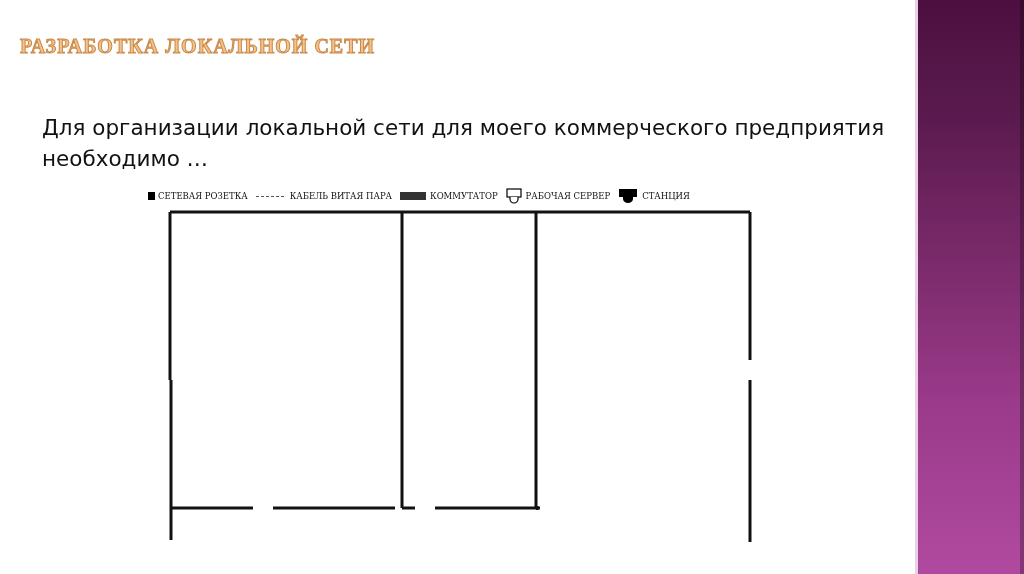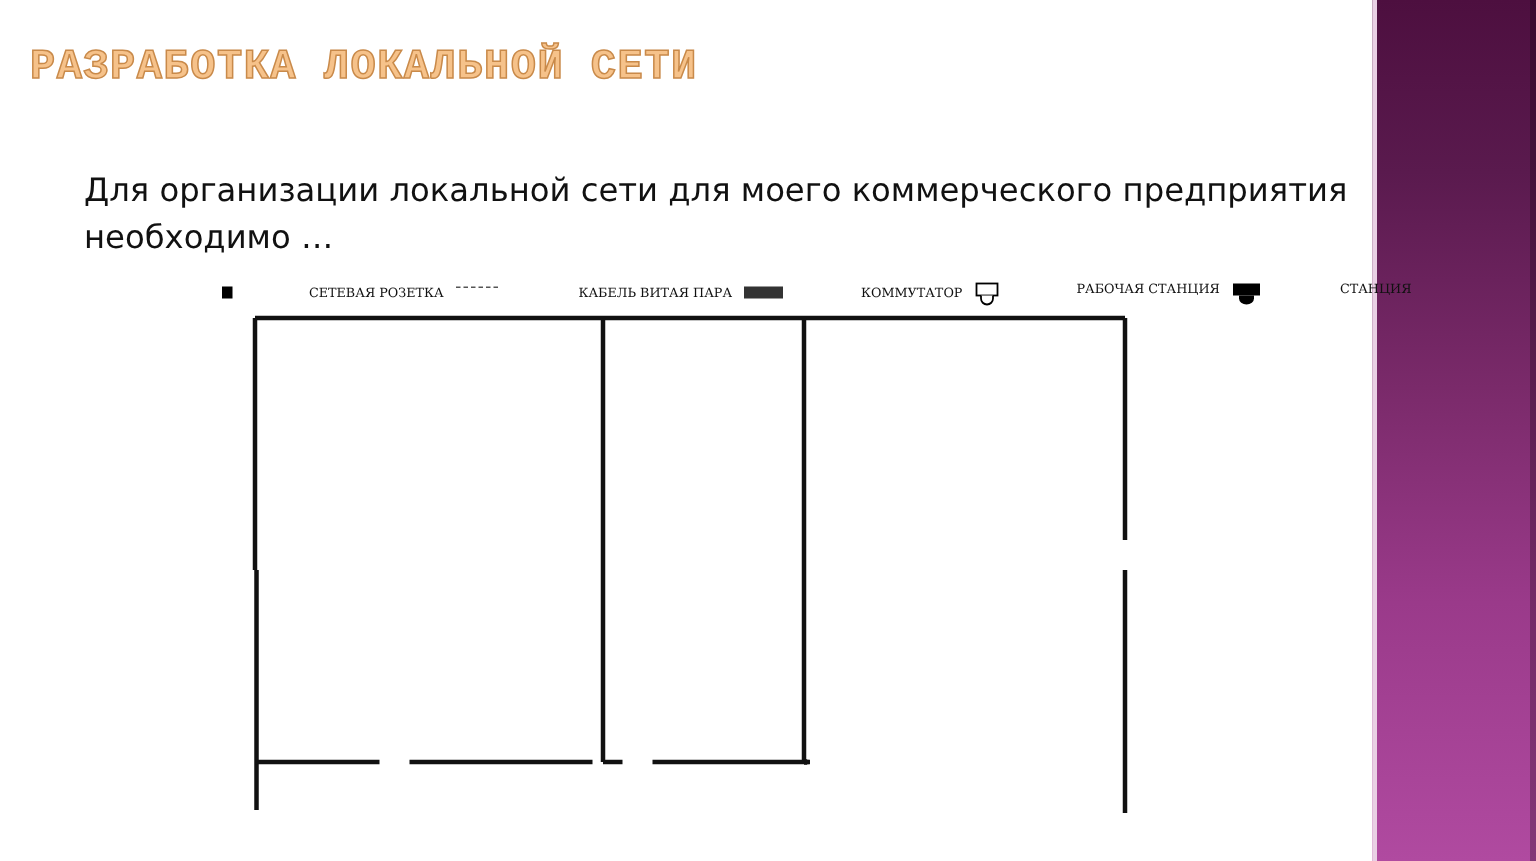--- a/index.html
+++ b/index.html
@@ -1,24 +1,24 @@
 <!DOCTYPE html>
 <html><head>
 <meta charset="utf-8">
 <style>
   html,body{margin:0;padding:0;}
   body{width:1024px;height:574px;position:relative;overflow:hidden;background:#ffffff;font-family:"DejaVu Sans",sans-serif;}
-  .title{position:absolute;left:20px;top:30px;font-family:Liberation Mono, monospace;font-weight:bold;font-size:28px;line-height:32px;letter-spacing:1px;color:#f6c28a;-webkit-text-stroke:1px #c98a4a;text-transform:uppercase;}
+  .title{position:absolute;left:20px;top:30px;font-family:Liberation Serif, serif;font-weight:bold;font-size:20px;line-height:32px;letter-spacing:1px;color:#f6c28a;-webkit-text-stroke:1px #c98a4a;text-transform:uppercase;}
   .title div{white-space:nowrap;}
-  .body-text{position:absolute;left:56px;top:112px;width:850px;font-family:"DejaVu Sans",sans-serif;font-size:21.5px;line-height:31px;color:#111;}
+  .body-text{position:absolute;left:42px;top:112px;width:850px;font-family:"DejaVu Sans",sans-serif;font-size:21.5px;line-height:31px;color:#111;}
   .side-band{position:absolute;left:915px;top:0;width:109px;height:574px;background:linear-gradient(to bottom,#4d0f3f 0%,#5a1a4e 20%,#7a2a6a 45%,#9a3a8a 70%,#b04aa0 100%);}
   .side-band::before{content:"";position:absolute;left:0;top:0;width:3px;height:100%;background:#e9d0e4;}
   .side-band::after{content:"";position:absolute;right:0;top:0;width:4px;height:100%;background:rgba(0,0,0,0.25);}
   .legend{position:absolute;left:148px;top:189px;height:14px;display:flex;align-items:center;font-family:"DejaVu Serif",serif;font-size:8.5px;color:#111;white-space:nowrap;}
-  .legend .item{display:flex;margin-right:8px;gap:48px;}
+  .legend .item{display:flex;align-items:center;margin-right:8px;}
   .legend .sw-socket{width:7px;height:8px;background:#000;margin-right:3px;}
   .legend .sw-cable{width:28px;border-top:1px dashed #555;margin-right:6px;}
   .legend .sw-switch{width:26px;height:8px;background:#333;margin-right:4px;}
   .legend svg{margin-right:4px;}
   svg.plan{position:absolute;left:0;top:0;}
 </style>
 </head>
 <body>
 
 <div class="title">
@@ -40,21 +40,21 @@
   </div>
   <div class="item">
     <span class="sw-switch"></span>
     <span>КОММУТАТОР</span>
   </div>
   <div class="item">
     <svg width="16" height="16" viewBox="0 0 16 16">
       <rect x="1" y="1" width="14" height="8" fill="#fff" stroke="#000" stroke-width="1.2"></rect>
       <path d="M4 9 L4 11 A4 4 0 0 0 12 11 L12 9" fill="#fff" stroke="#000" stroke-width="1.2"></path>
     </svg>
-    <span>РАБОЧАЯ СТАНЦИЯ</span>
+    <span>РАБОЧАЯ СЕРВЕР</span>
   </div>
   <div class="item">
     <svg width="20" height="16" viewBox="0 0 20 16">
       <rect x="1" y="1" width="18" height="8" fill="#000"></rect>
       <path d="M5 9 L5 11 A5 4 0 0 0 15 11 L15 9 Z" fill="#000"></path>
     </svg>
     <span>СТАНЦИЯ</span>
   </div>
 </div>
 

